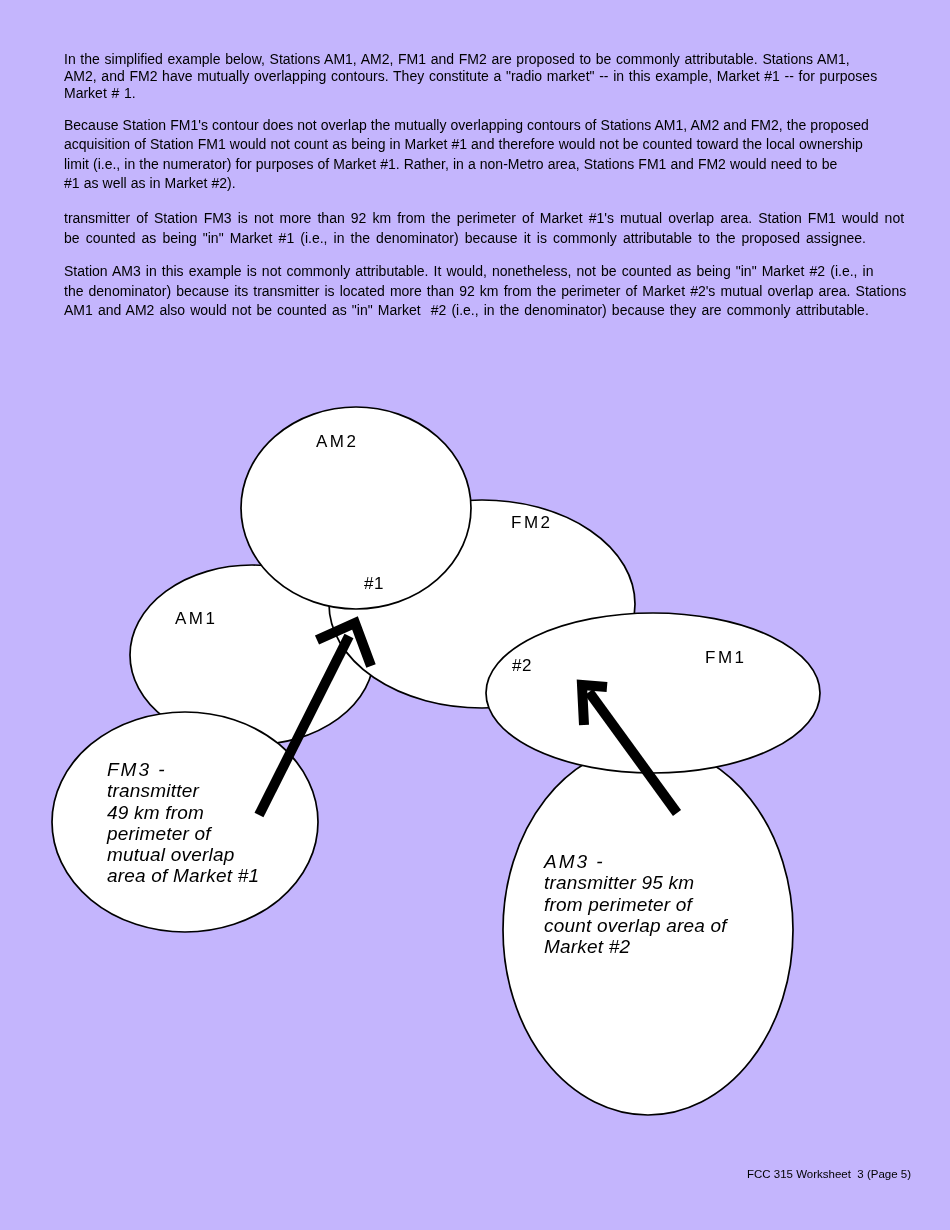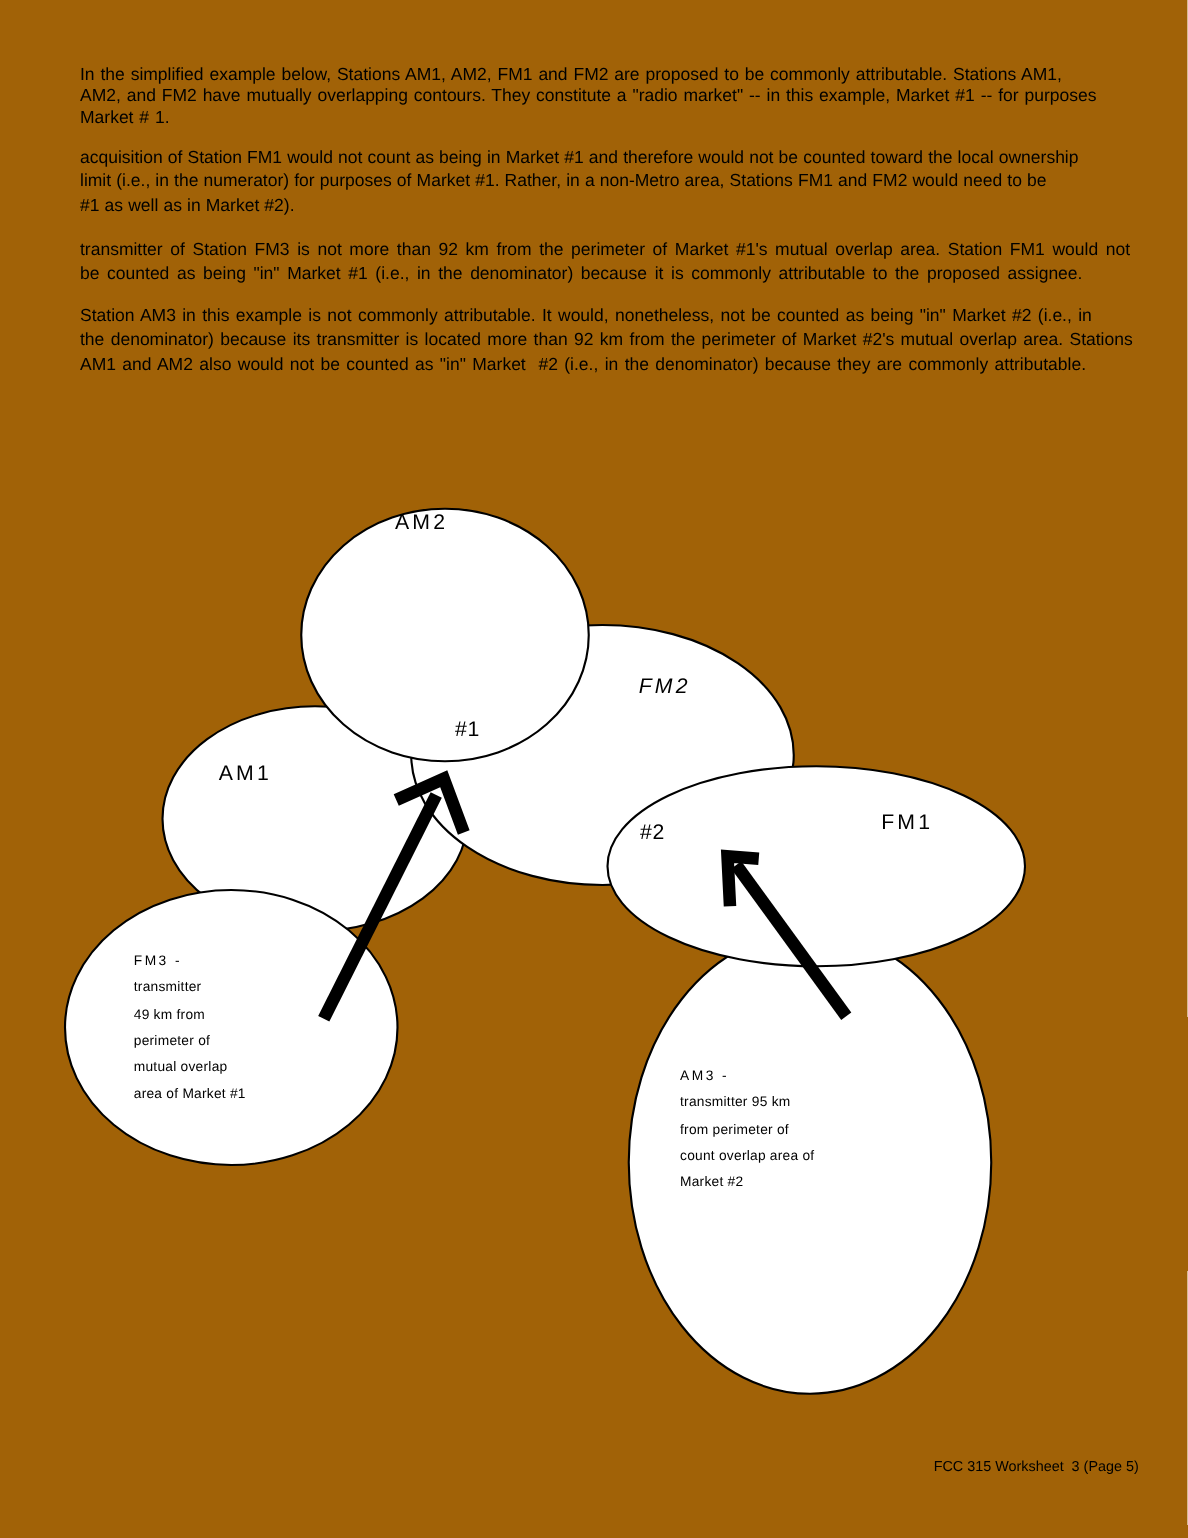--- a/index.html
+++ b/index.html
@@ -1,17 +1,17 @@
 <!DOCTYPE html>
 <html><head>
 <meta charset="utf-8">
 <style>
   html,body{margin:0;padding:0;background:#fff;}
   .page{
-    position:relative;width:950px;height:1230px;background:#a16207;overflow:hidden;
+    position:relative;width:950px;height:1230px;background:#c4b5fd;overflow:hidden;
     font-family:"Liberation Sans",sans-serif;color:#000;
   }
   
   .text-block{position:absolute;left:64px;top:51px;width:852px;}
   .para{margin:0;padding:0;}
   .para .line{white-space:pre;font-size:14px;}
   .p1 .line{line-height:17px;word-spacing:0.8px;}
   .p2 .line{line-height:19.3px;word-spacing:0.2px;}
   .p3 .line{line-height:19.5px;word-spacing:2.2px;}
   .p4 .line{line-height:19.5px;word-spacing:1.2px;}
@@ -19,38 +19,39 @@
   .p3{margin-top:16px;}
   .p4{margin-top:14px;}
   
   .diagram-svg{position:absolute;left:0;top:0;width:950px;height:1230px;}
   .contour{fill:#ffffff;stroke:#000000;stroke-width:1.7px;}
   .arrow-shaft{stroke:#000000;stroke-width:10px;fill:none;}
   .arrow-head{stroke:#000000;stroke-width:10px;fill:none;stroke-linejoin:miter;}
   .lbl{position:absolute;font-size:17px;white-space:pre;}
   .station{letter-spacing:2.5px;}
   .mkt{letter-spacing:0.5px;}
-  .note{position:absolute;font-size:11px;line-height:21.3px;letter-spacing:0.2px;}
+  .note{position:absolute;font-size:19px;line-height:21.3px;letter-spacing:0.2px;font-style:italic;}
   .note .nline{white-space:pre;}
   .note .nline:first-child{letter-spacing:2px;}
   
   .footer{position:absolute;right:39px;top:1168px;font-size:11.5px;white-space:pre;}
 </style>
 </head>
 <body>
 
 <div class="page">
 
   <div class="text-block">
     <div class="para p1">
       <div class="line">In the simplified example below, Stations AM1, AM2, FM1 and FM2 are proposed to be commonly attributable. Stations AM1,</div>
       <div class="line">AM2, and FM2 have mutually overlapping contours. They constitute a "radio market" -- in this example, Market #1 -- for purposes</div>
       <div class="line">Market # 1.</div>
     </div>
     <div class="para p2">
+      <div class="line">Because Station FM1's contour does not overlap the mutually overlapping contours of Stations AM1, AM2 and FM2, the proposed</div>
       <div class="line">acquisition of Station FM1 would not count as being in Market #1 and therefore would not be counted toward the local ownership</div>
       <div class="line">limit (i.e., in the numerator) for purposes of Market #1. Rather, in a non-Metro area, Stations FM1 and FM2 would need to be</div>
       <div class="line">#1 as well as in Market #2).</div>
     </div>
     <div class="para p3">
       <div class="line">transmitter of Station FM3 is not more than 92 km from the perimeter of Market #1's mutual overlap area. Station FM1 would not</div>
       <div class="line">be counted as being "in" Market #1 (i.e., in the denominator) because it is commonly attributable to the proposed assignee.</div>
     </div>
     <div class="para p4">
       <div class="line">Station AM3 in this example is not commonly attributable. It would, nonetheless, not be counted as being "in" Market #2 (i.e., in</div>
@@ -71,23 +72,23 @@
     <g>
       <line class="arrow-shaft" x1="259" y1="815" x2="349" y2="636"></line>
       <polyline class="arrow-head" points="317,640 355,623 371,666"></polyline>
     </g>
     <g>
       <line class="arrow-shaft" x1="677" y1="813" x2="589" y2="692"></line>
       <polyline class="arrow-head" points="607,687 582,685 584,725"></polyline>
     </g>
   </svg>
 
-  <div class="lbl station" style="left:316px;top:408px;">AM2</div>
+  <div class="lbl station" style="left:316px;top:432px;">AM2</div>
   <div class="lbl mkt" style="left:364px;top:574px;">#1</div>
-  <div class="lbl station" style="left:511px;top:539px;font-style:italic;">FM2</div>
+  <div class="lbl station" style="left:511px;top:513px;">FM2</div>
   <div class="lbl station" style="left:175px;top:609px;">AM1</div>
   <div class="lbl mkt" style="left:512px;top:656px;">#2</div>
   <div class="lbl station" style="left:705px;top:648px;">FM1</div>
 
   <div class="note" style="left:107px;top:759px;">
     <div class="nline">FM3 -</div>
     <div class="nline">transmitter</div>
     <div class="nline">49 km from</div>
     <div class="nline">perimeter of</div>
     <div class="nline">mutual overlap</div>

